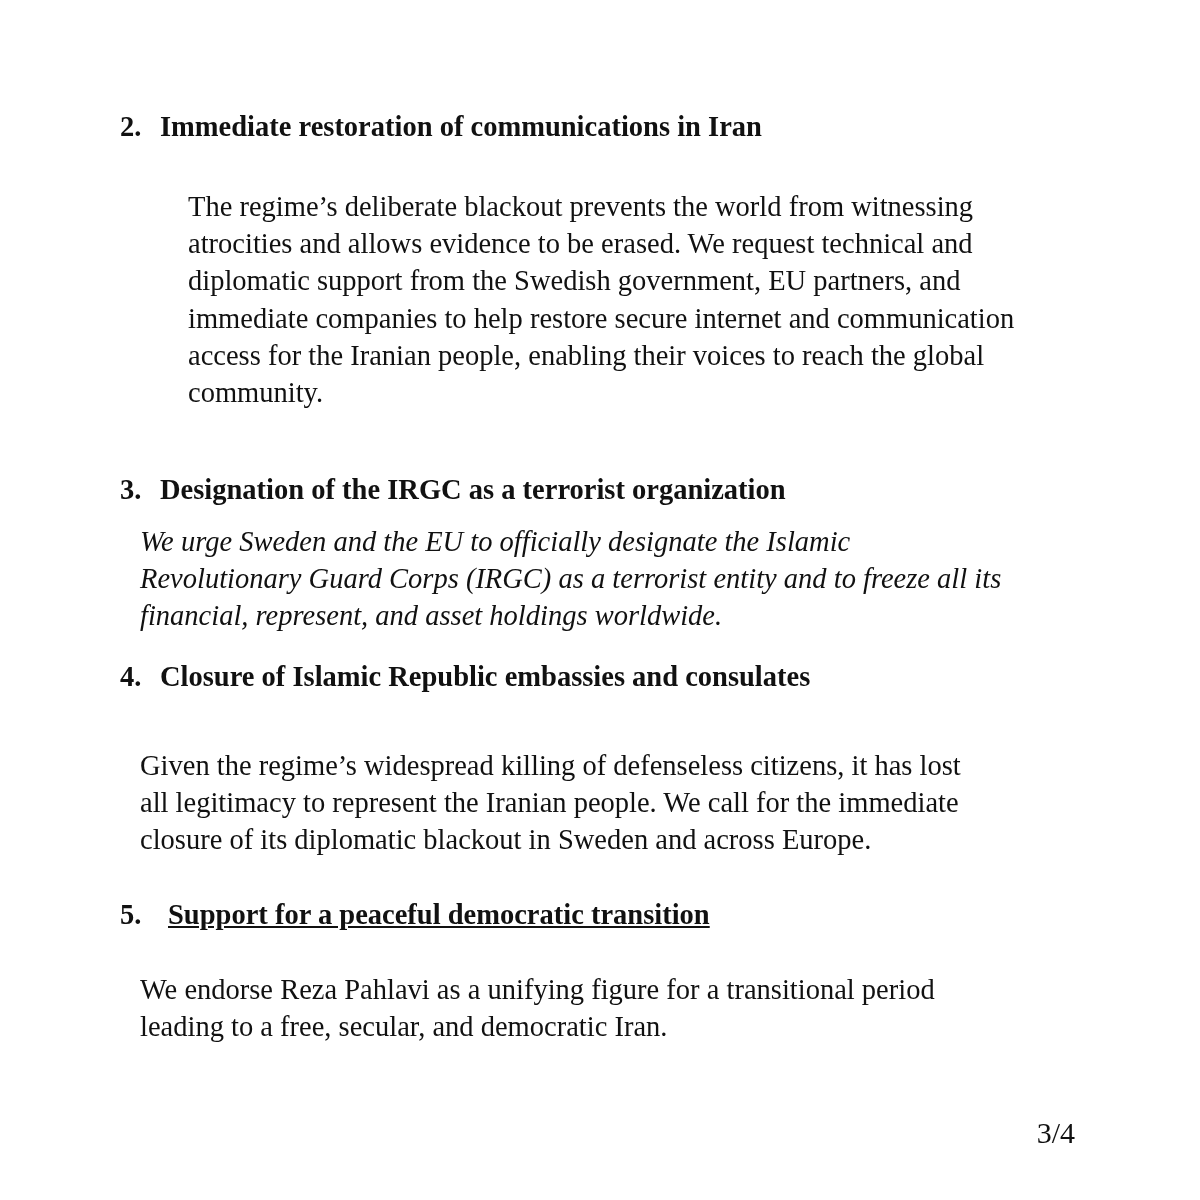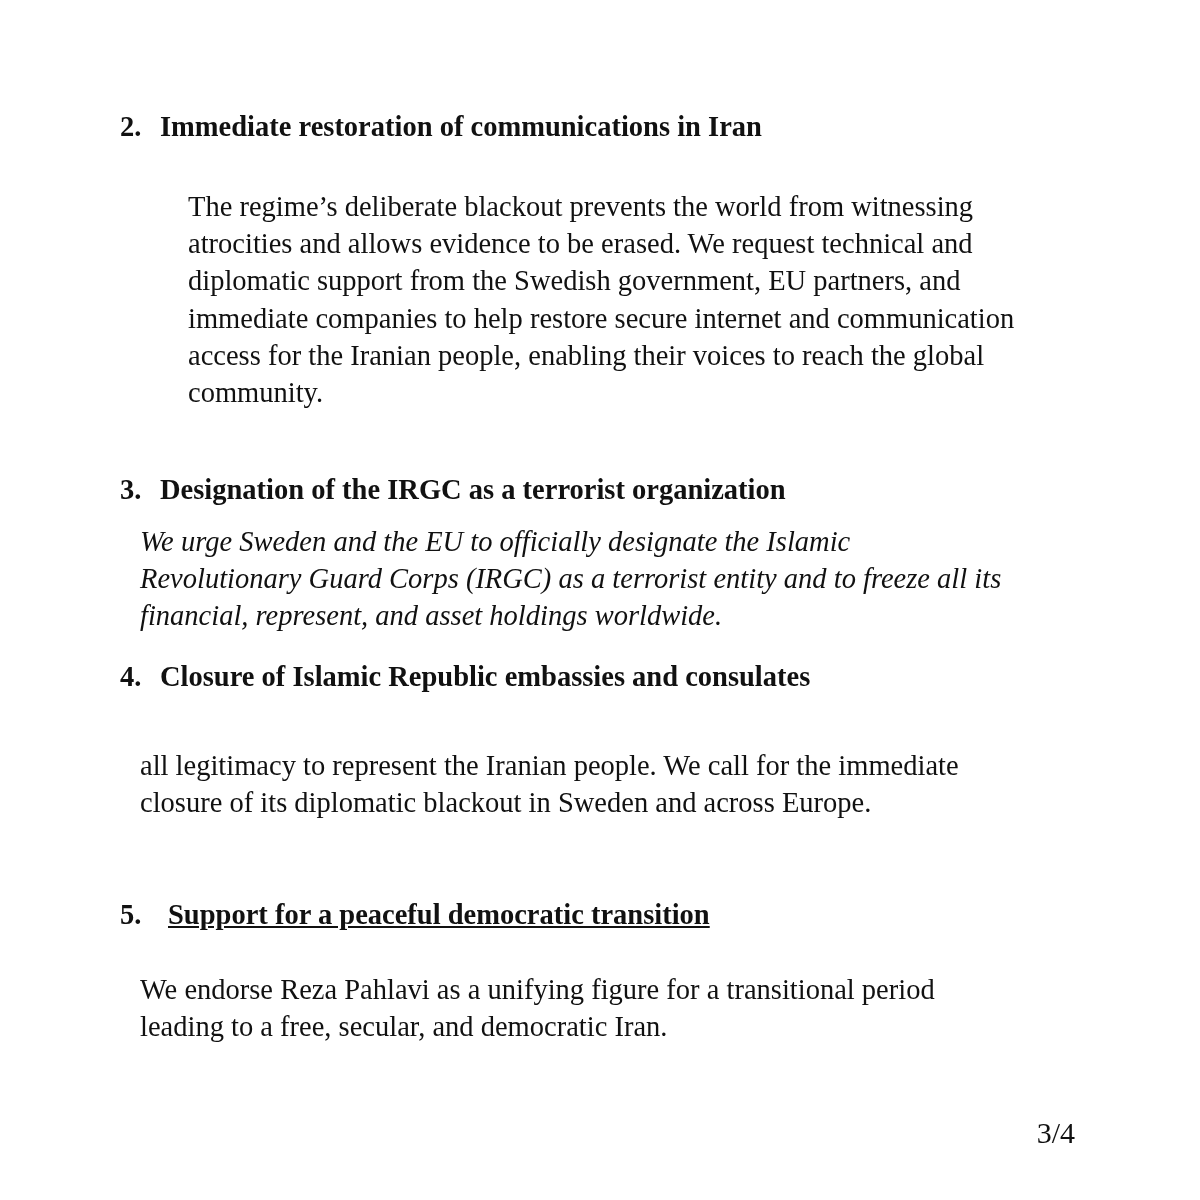--- a/index.html
+++ b/index.html
@@ -76,20 +76,21 @@
   <div class="para" style="top:523px;font-style:italic;">
     <span class="line">We urge Sweden and the EU to officially designate the Islamic</span>
     <span class="line">Revolutionary Guard Corps (IRGC) as a terrorist entity and to freeze all its</span>
     <span class="line">financial, represent, and asset holdings worldwide.</span>
   </div>
 
   <div class="heading" style="top:652px;margin-top:8px;">
     <span class="num w1">4.</span><span>Closure of Islamic Republic embassies and consulates</span>
   </div>
   <div class="para" style="top:747px;">
+    <span class="line">Given the regime’s widespread killing of defenseless citizens, it has lost</span>
     <span class="line">all legitimacy to represent the Iranian people. We call for the immediate</span>
     <span class="line">closure of its diplomatic blackout in Sweden and across Europe.</span>
   </div>
 
   <div class="heading" style="top:898px;text-decoration:underline;">
     <span class="num w2">5.</span><span>Support for a peaceful democratic transition</span>
   </div>
   <div class="para" style="top:971px;">
     <span class="line">We endorse Reza Pahlavi as a unifying figure for a transitional period</span>
     <span class="line">leading to a free, secular, and democratic Iran.</span>

